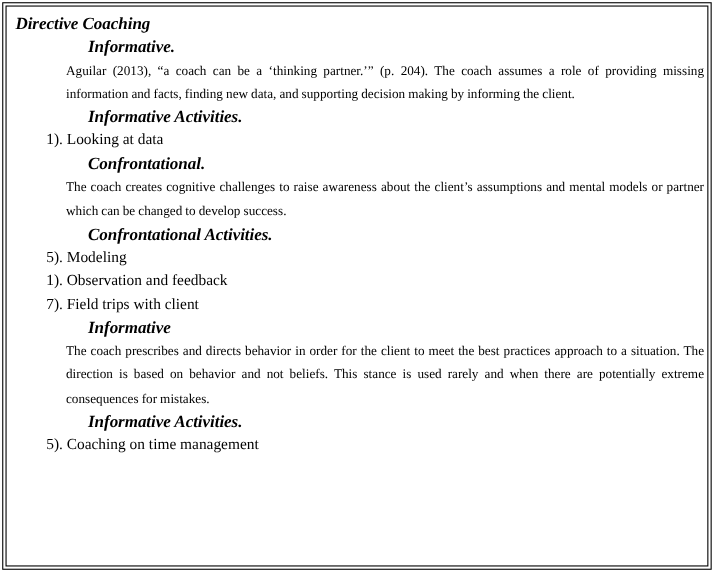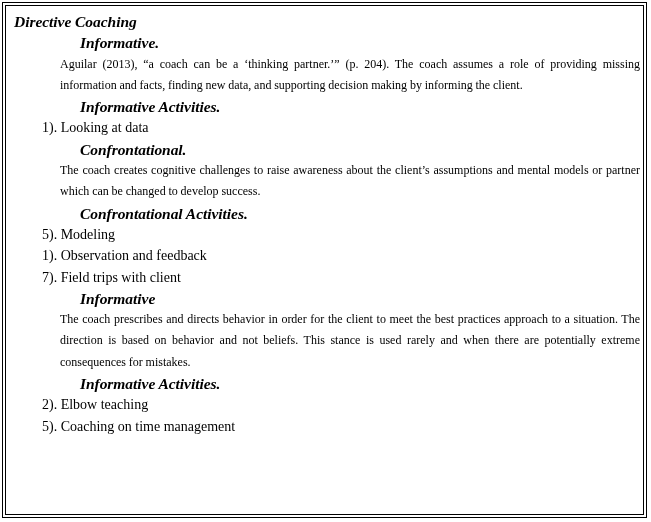--- a/index.html
+++ b/index.html
@@ -113,19 +113,18 @@
         <div class="line indent subheading-italic">Confrontational Activities.</div>
         <div class="list-item">5). Modeling</div>
         <div class="list-item">1). Observation and feedback</div>
         <div class="list-item">7). Field trips with client</div>
       </div>
 
       <div>
         <div class="line indent heading-l2">Informative</div>
         <div class="para">The coach prescribes and directs behavior in order for the client to meet the best practices approach to a situation. The direction is based on behavior and not beliefs. This stance is used rarely and when there are potentially extreme consequences for mistakes.</div>
         <div class="line indent subheading-italic">Informative Activities.</div>
-        <div class="list-item">2). Elbow teaching</div>
         <div class="list-item">5). Coaching on time management</div>
       </div>
 
     </div>
   </div>
 </div>
 
 </body></html>

